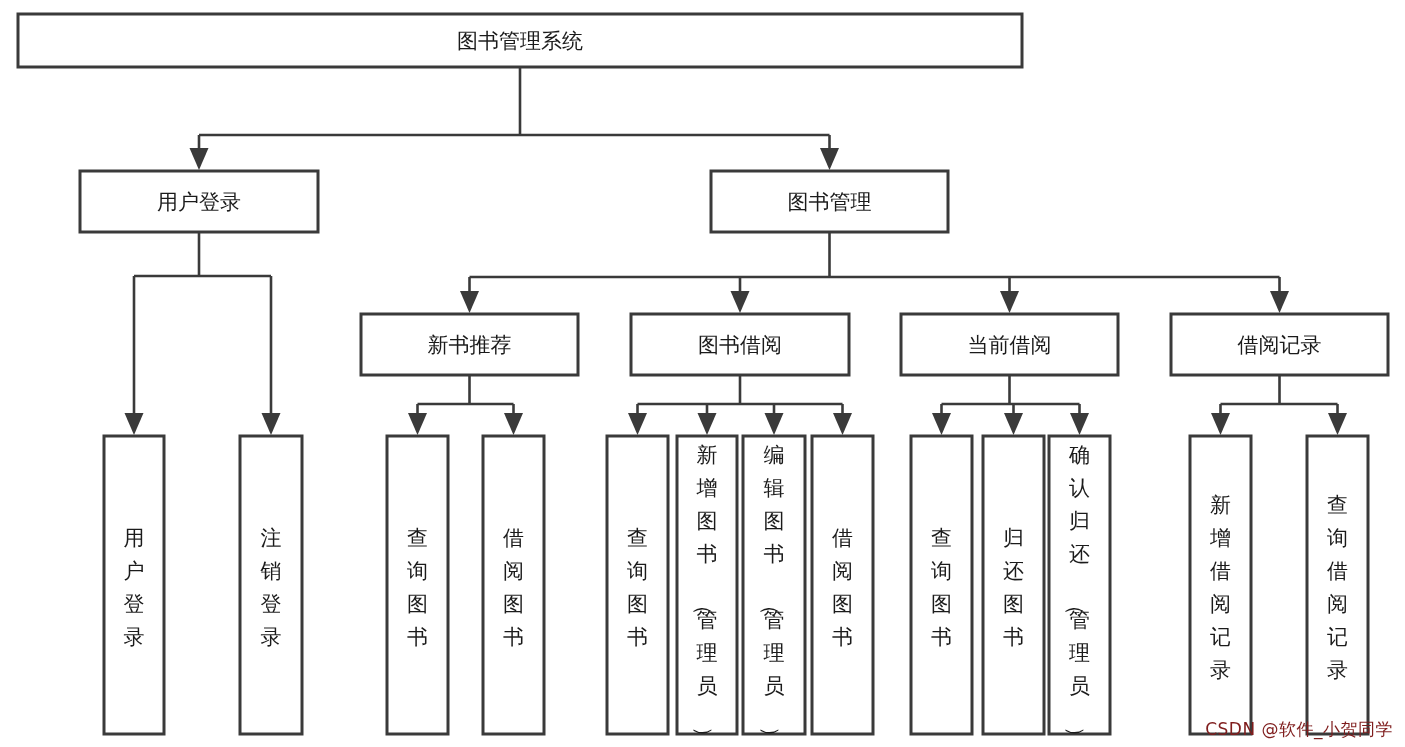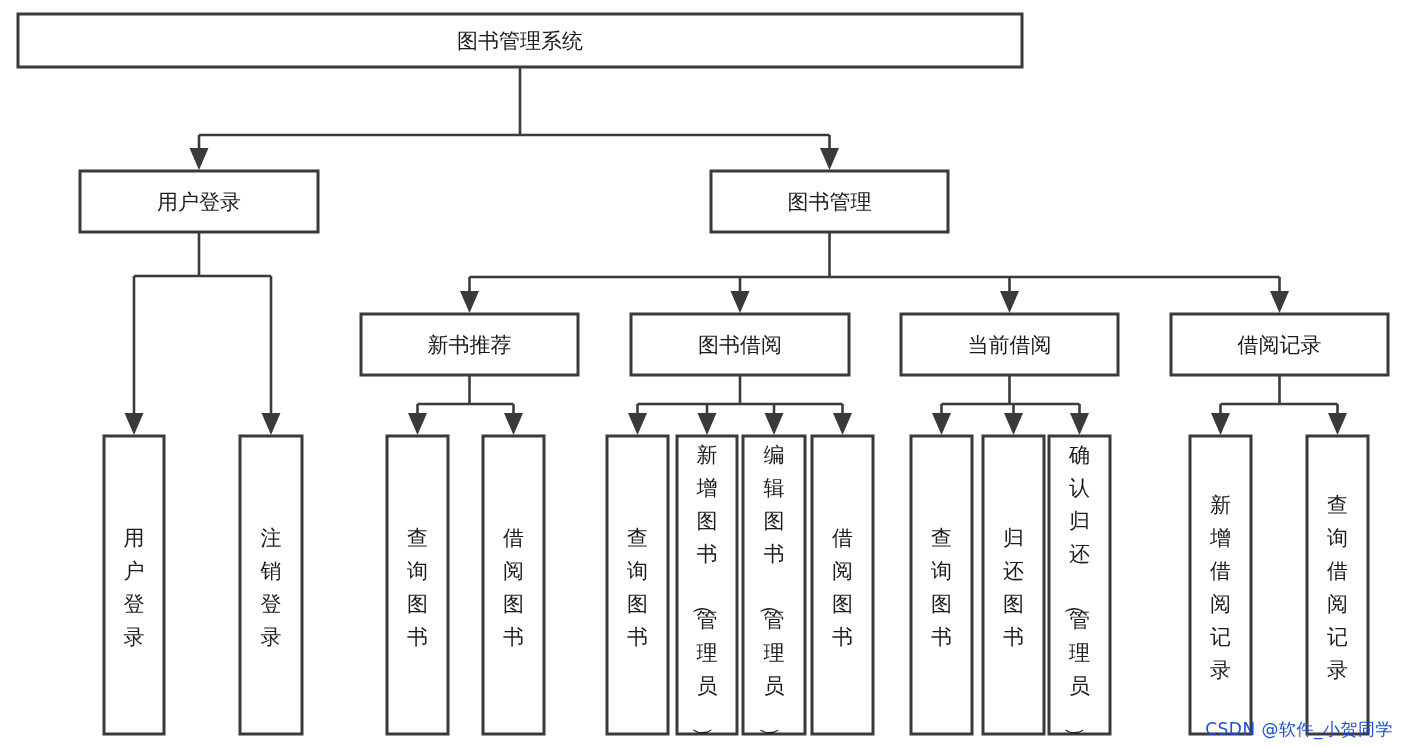--- a/index.html
+++ b/index.html
@@ -53,21 +53,21 @@
     font-size: 21px;
     fill: #1b1b1b;
     text-anchor: middle;
   }
   .watermark {
     position: absolute;
     right: 12px;
     bottom: 6px;
     font-family: "DejaVu Sans", "Liberation Sans", sans-serif;
     font-size: 17px;
-    color: #1d4ed8;
+    color: #7f1d1d;
     letter-spacing: 0.5px;
     white-space: nowrap;
     user-select: none;
   }
 </style>
 </head>
 <body>
 
 <div id="chart-root">
   <svg class="flow" id="flow-svg" viewBox="0 0 1405 747">

